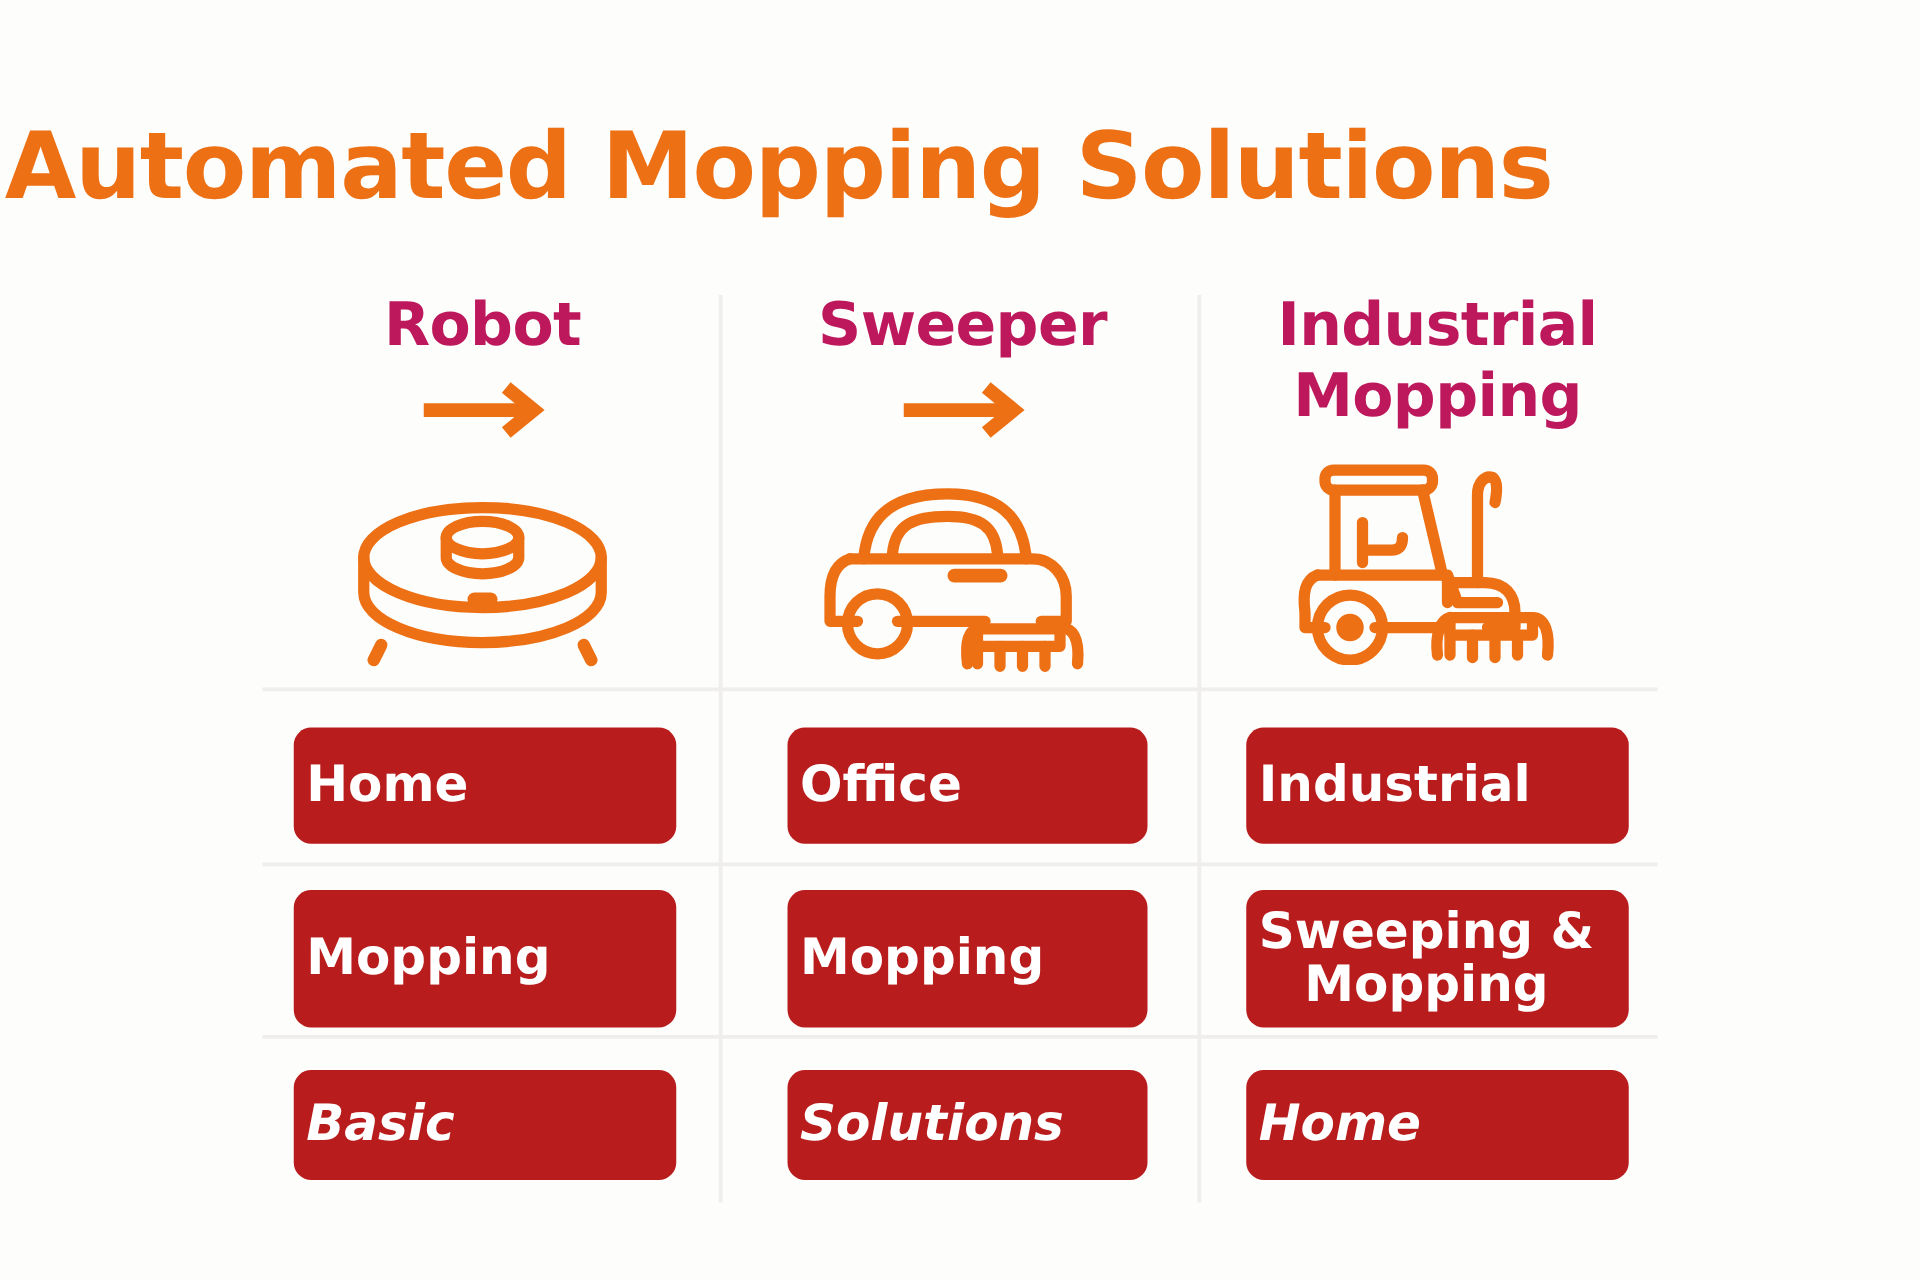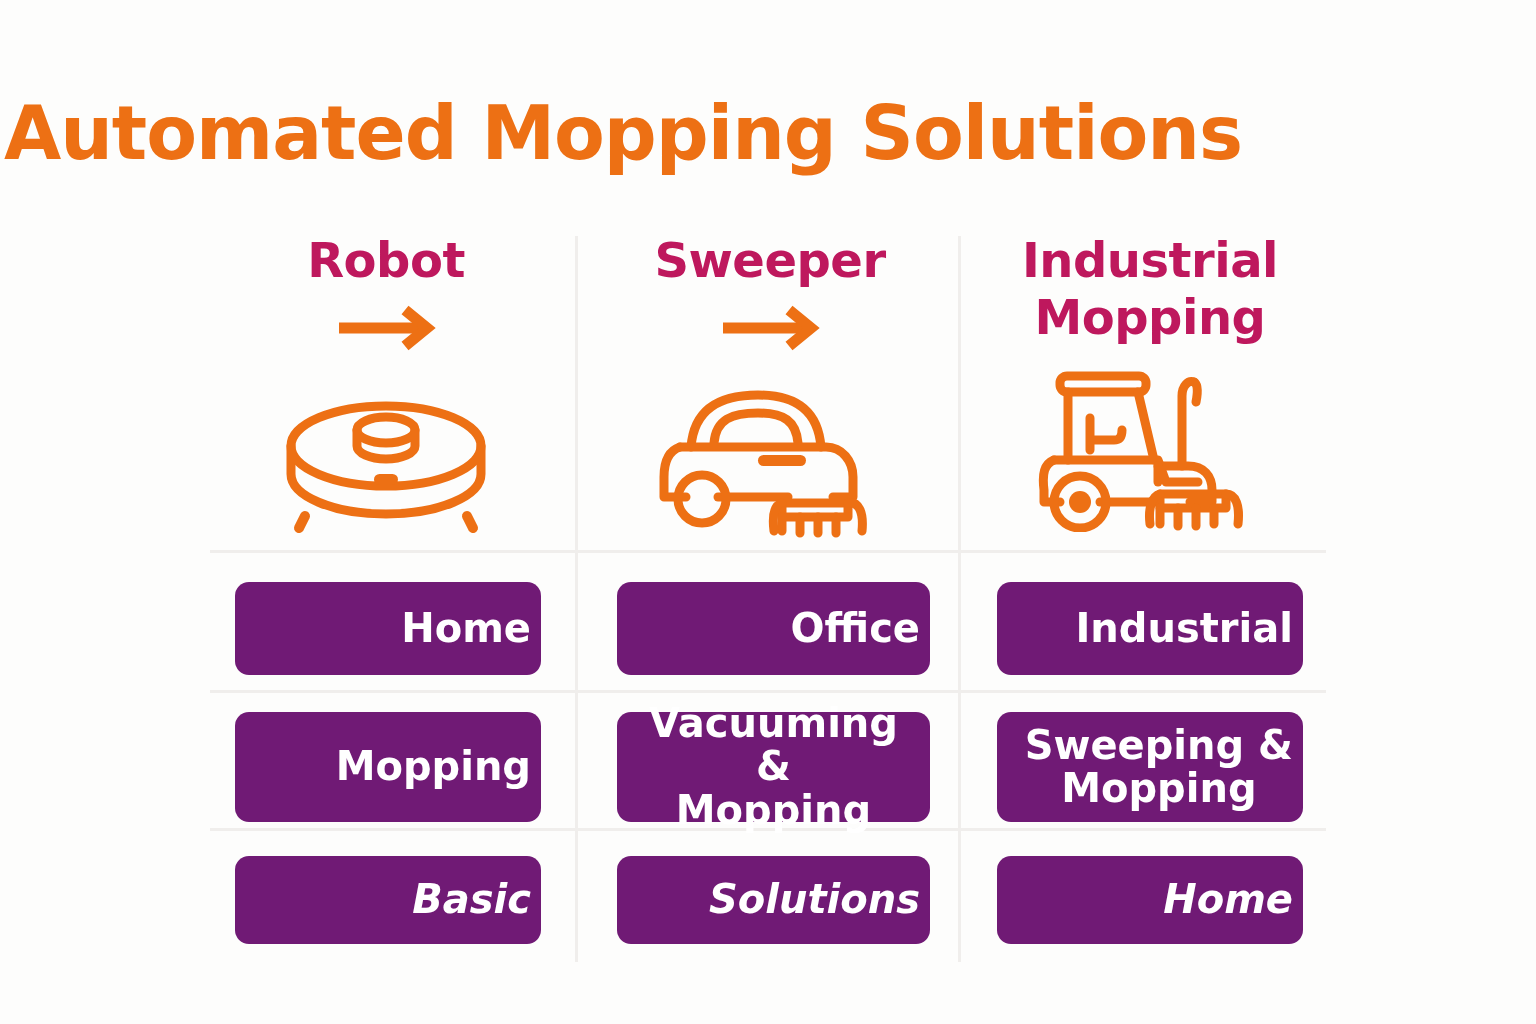--- a/index.html
+++ b/index.html
@@ -92,35 +92,35 @@
     justify-content: center;
     height: 170px;
   }
   .icon-wrap.c1 { left: 206px; top: 370px; }
   .icon-wrap.c2 { left: 590px; top: 370px; }
   .icon-wrap.c3 { left: 970px; top: 362px; }
 
   
   .pill {
     position: absolute;
-    background: #701a75;
+    background: #b91c1c;
     border-radius: 14px;
     display: flex;
     align-items: center;
-    justify-content: flex-end;
+    justify-content: flex-start;
     text-align: center;
     color: #ffffff;
     font-weight: bold;
     font-family: "DejaVu Sans", sans-serif;
     line-height: 1.08;
     box-sizing: border-box;
     padding: 12px 10px;
   }
   .pill.col1 { left: 235px; width: 306px; }
-  .pill.col2 { left: 617px; width: 313px; }
+  .pill.col2 { left: 630px; width: 288px; }
   .pill.col3 { left: 997px; width: 306px; }
 
   .pill.row1 { top: 582px; height: 93px; font-size: 40px; }
   .pill.row2 { top: 712px; height: 110px; font-size: 40px; }
   .pill.row3 { top: 856px; height: 88px; font-size: 40px; font-style: italic; }
 
   .pill .line2 { display: block; }
 </style>
 </head>
 <body>
@@ -211,21 +211,20 @@
         <path d="M124 118 C116 120 114 130 116 146"></path>
       </g>
     </svg>
   </div>
 
   <div class="pill col2 row1">
     <span>Office</span>
   </div>
   <div class="pill col2 row2">
     <span>
-      <span>Vacuuming &amp;</span>
       <span class="line2">Mopping</span>
     </span>
   </div>
   <div class="pill col2 row3">
     <span>Solutions</span>
   </div>
 
   <div class="col-head c3">
     <div class="col-title">
       <div>Industrial</div>

